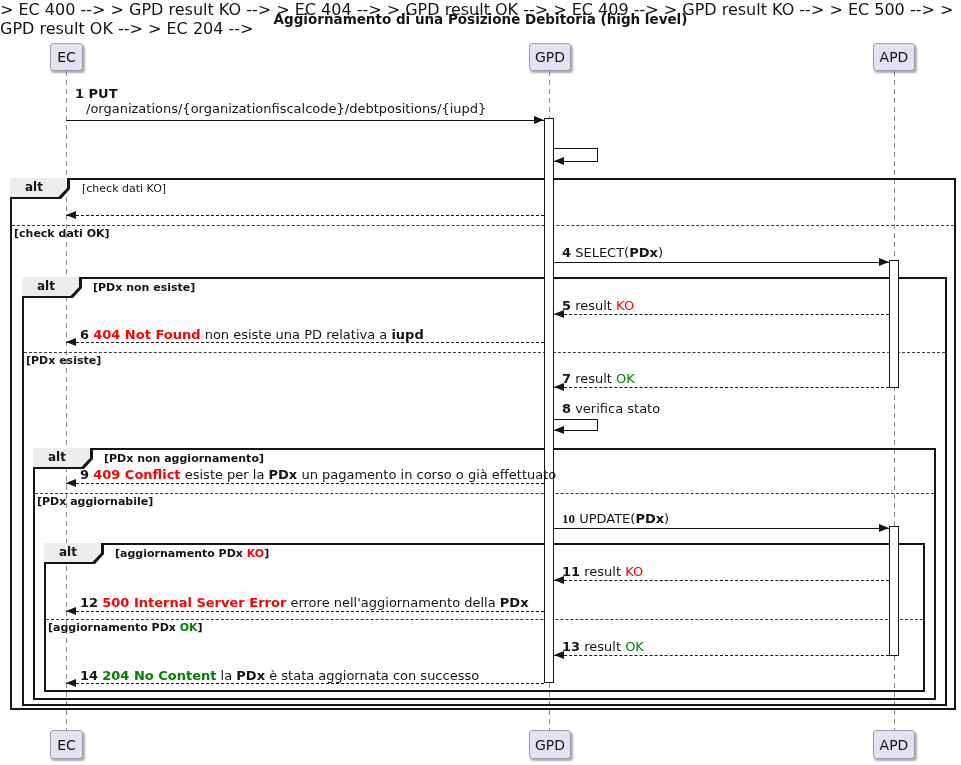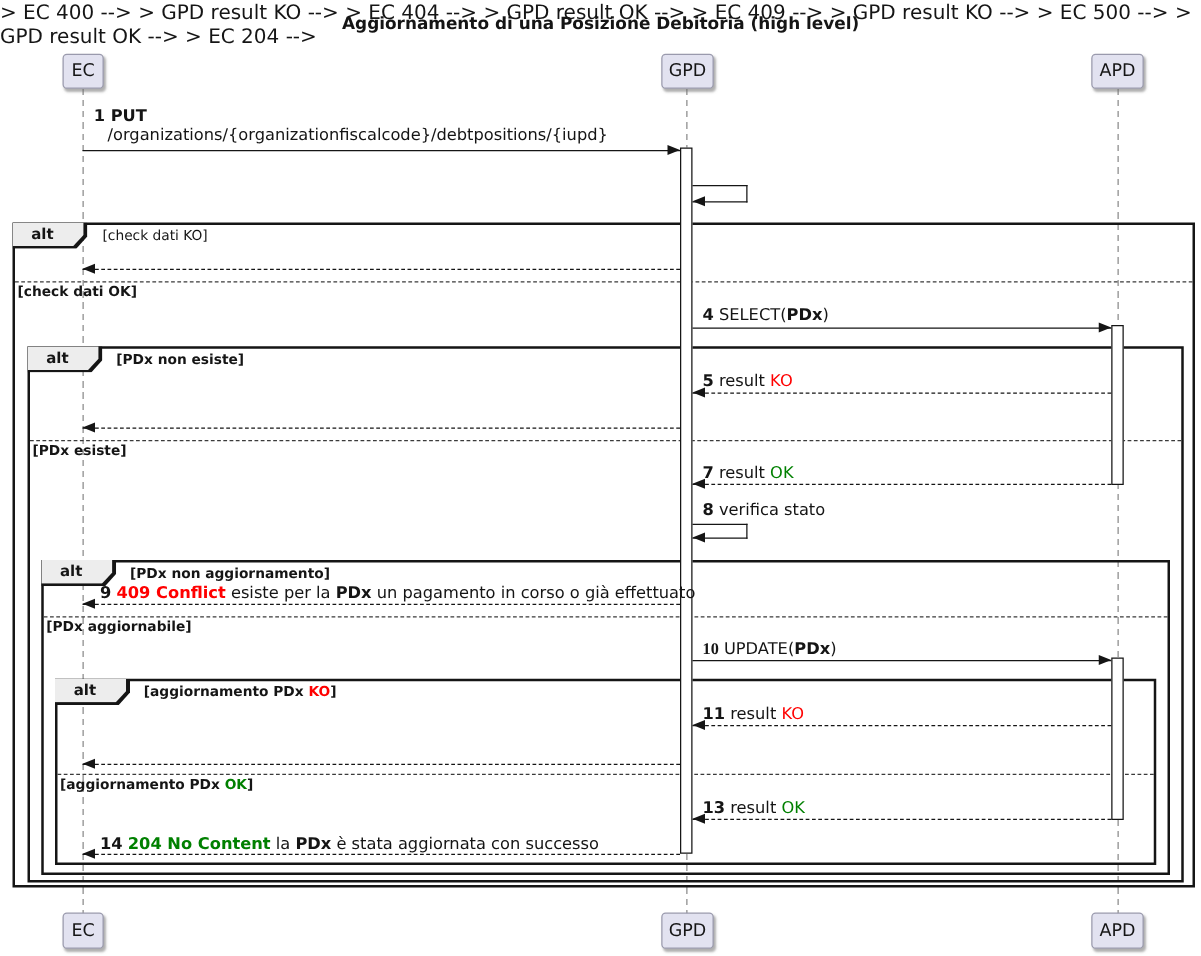--- a/index.html
+++ b/index.html
@@ -98,20 +98,21 @@
   <div class="abs msg" style="left:562px;top:245px;"><span style="font-weight: bold;">4</span><span> SELECT(</span><span style="font-weight: bold;">PDx</span><span>)</span></div>
   <div class="abs solid" style="left:554px;top:262px;width:335px;"></div>
   <div class="abs arr-r" style="left:879px;top:258px;"></div>
 
   &gt; GPD result KO --&gt;
   <div class="abs msg" style="left:562px;top:298px;"><span style="font-weight: bold;">5</span><span> result </span><span style="color: rgb(255, 0, 0);">KO</span></div>
   <div class="abs dashed" style="left:554px;top:314px;width:335px;"></div>
   <div class="abs arr-l" style="left:554px;top:310px;"></div>
 
   &gt; EC 404 --&gt;
+  <div class="abs msg" style="left:80px;top:327px;"><span style="font-weight: bold;">6</span><span> </span><span style="font-weight: bold; color: rgb(255, 0, 0);">404 Not Found</span><span> non esiste una PD relativa a </span><span style="font-weight: bold;">iupd</span></div>
   <div class="abs dashed" style="left:66px;top:342px;width:478px;"></div>
   <div class="abs arr-l" style="left:66px;top:338px;"></div>
 
   &gt; GPD result OK --&gt;
   <div class="abs msg" style="left:562px;top:371px;"><span style="font-weight: bold;">7</span><span> result </span><span style="color: rgb(0, 128, 0);">OK</span></div>
   <div class="abs dashed" style="left:554px;top:387px;width:335px;"></div>
   <div class="abs arr-l" style="left:554px;top:383px;"></div>
 
   
   <div class="abs msg" style="left:562px;top:401px;"><span style="font-weight: bold;">8</span><span> verifica stato</span></div>
@@ -127,20 +128,21 @@
   <div class="abs msg" style="left:562px;top:511px;"><span style="font-weight: bold; font-family: Liberation Serif, serif;">10</span><span> UPDATE(</span><span style="font-weight: bold;">PDx</span><span>)</span></div>
   <div class="abs solid" style="left:554px;top:528px;width:335px;"></div>
   <div class="abs arr-r" style="left:879px;top:524px;"></div>
 
   &gt; GPD result KO --&gt;
   <div class="abs msg" style="left:562px;top:564px;"><span style="font-weight: bold;">11</span><span> result </span><span style="color: rgb(255, 0, 0);">KO</span></div>
   <div class="abs dashed" style="left:554px;top:580px;width:335px;"></div>
   <div class="abs arr-l" style="left:554px;top:576px;"></div>
 
   &gt; EC 500 --&gt;
+  <div class="abs msg" style="left:80px;top:595px;"><span style="font-weight: bold;">12</span><span> </span><span style="font-weight: bold; color: rgb(255, 0, 0);">500 Internal Server Error</span><span> errore nell'aggiornamento della </span><span style="font-weight: bold;">PDx</span></div>
   <div class="abs dashed" style="left:66px;top:611px;width:478px;"></div>
   <div class="abs arr-l" style="left:66px;top:607px;"></div>
 
   &gt; GPD result OK --&gt;
   <div class="abs msg" style="left:562px;top:639px;"><span style="font-weight: bold;">13</span><span> result </span><span style="color: rgb(0, 128, 0);">OK</span></div>
   <div class="abs dashed" style="left:554px;top:655px;width:335px;"></div>
   <div class="abs arr-l" style="left:554px;top:651px;"></div>
 
   &gt; EC 204 --&gt;
   <div class="abs msg" style="left:80px;top:668px;"><span style="font-weight: bold;">14</span><span> </span><span style="font-weight: bold; color: rgb(0, 128, 0);">204 No Content</span><span> la </span><span style="font-weight: bold;">PDx</span><span> è stata aggiornata con successo</span></div>

